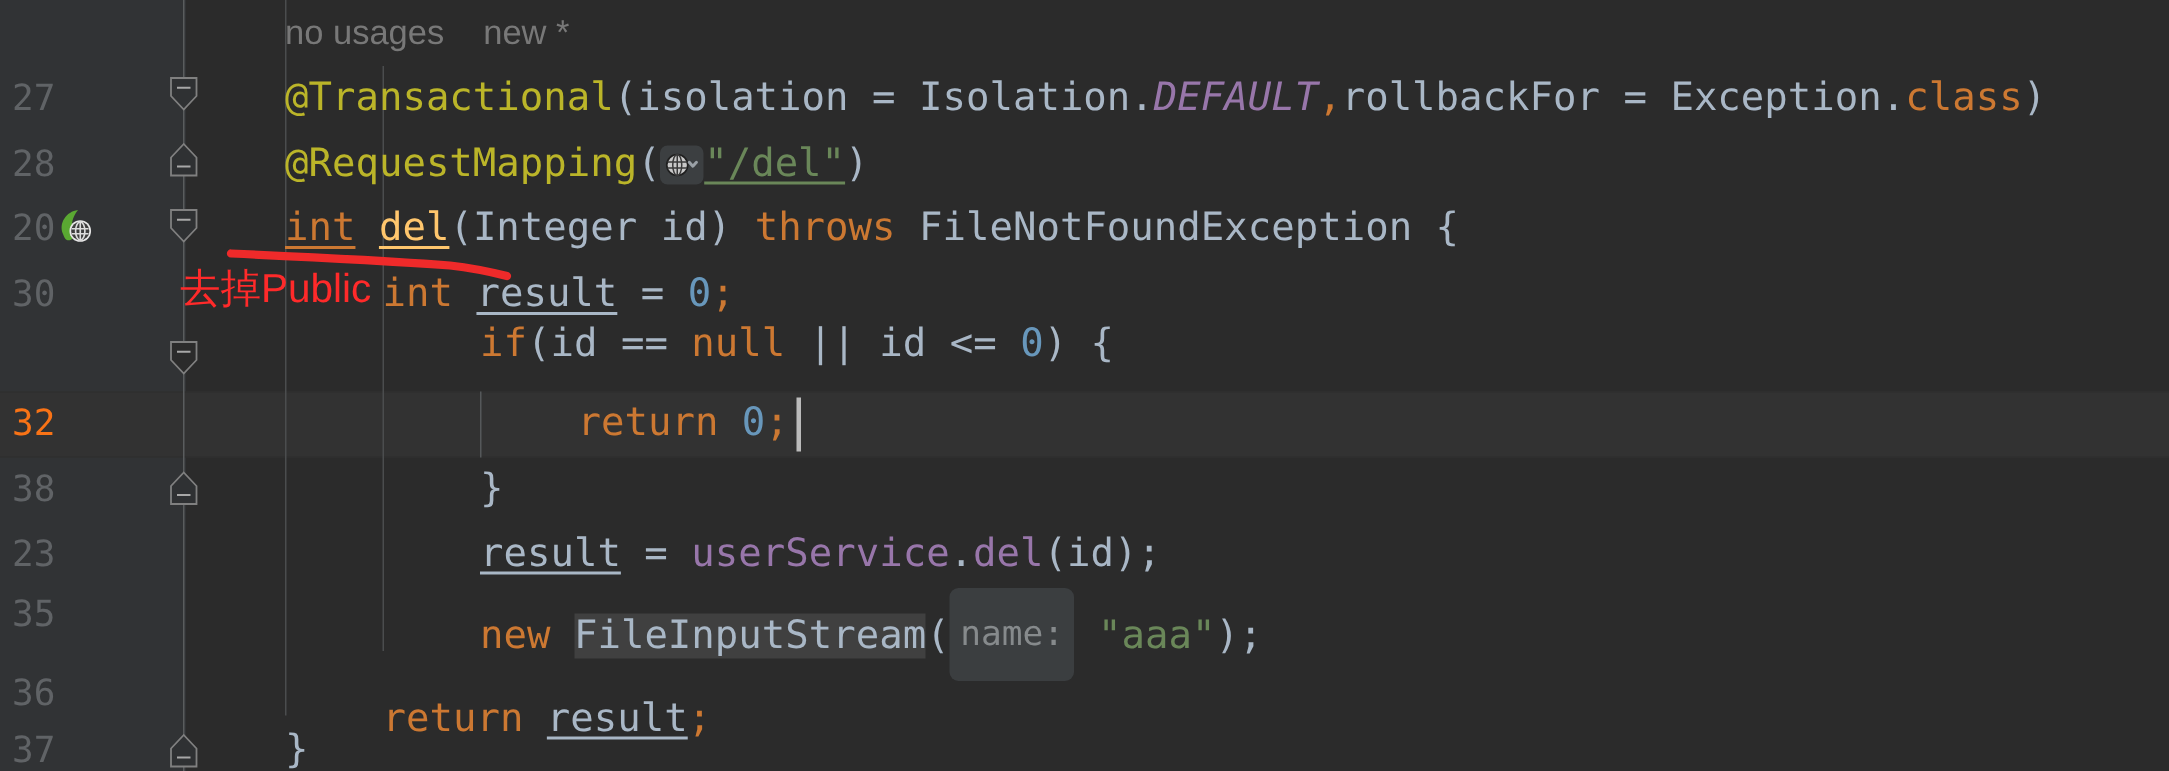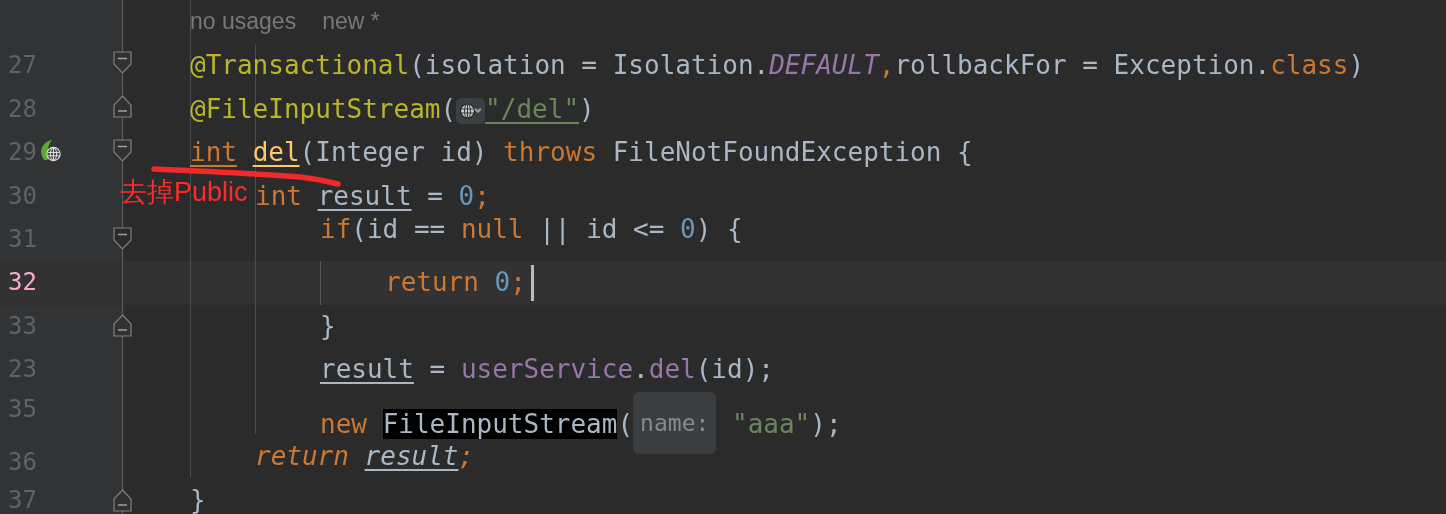--- a/index.html
+++ b/index.html
@@ -44,21 +44,21 @@
     width: 84px;
     text-align: left;
     left: 8px;
     font-family: "DejaVu Sans Mono", monospace;
     font-size: 24px;
     color: #606366;
     line-height: 43.5px;
     height: 43.5px;
     user-select: none;
   }
-  .lineno.active { color: #f9a8d4; }
+  .lineno.active { color: #f97316; }
 
   
   .spring-icon {
     position: absolute;
     left: 36px;
     width: 30px; height: 30px;
   }
 
   
   .foldline {
@@ -101,21 +101,21 @@
   .static   { color: #9876aa; font-style: italic; }
   .method   { color: #ffc66d; }
   .ident    { color: #a9b7c6; }
   .plain    { color: #a9b7c6; }
   .comma    { color: #cc7832; }
 
   .u-field  { text-decoration: underline; text-underline-offset: 4px; }
   .u-str    { text-decoration: underline; text-underline-offset: 4px; }
 
   .hl-ident {
-    background: #000000;
+    background: #404040;
   }
 
   
   .hintline {
     position: absolute;
     height: 43.5px; line-height: 43.5px;
     font-family: "Liberation Sans", sans-serif;
     font-size: 23px;
     color: #787878;
     white-space: pre;
@@ -209,46 +209,45 @@
   </div>
   <div class="foldmark" style="top:489px;">
     <svg width="19" height="26" viewBox="0 0 19 26">
       <path d="M9.5 1 L18 10 v12 H1 V10 z" fill="#2f3133" stroke="#808080" stroke-width="1.2"></path>
       <line x1="5" y1="16" x2="14" y2="16" stroke="#a8a8a8" stroke-width="1.4"></line>
     </svg>
   </div>
 
   <div class="lineno" style="top:44px;">27</div>
   <div class="lineno" style="top:88px;">28</div>
-  <div class="lineno" style="top:131px;">29</div>
+  <div class="lineno" style="top:131px;">20</div>
   <div class="lineno" style="top:175px;">30</div>
-  <div class="lineno" style="top:218px;">31</div>
   <div class="lineno active" style="top:261px;">32</div>
-  <div class="lineno" style="top:305px;">33</div>
+  <div class="lineno" style="top:305px;">38</div>
   <div class="lineno" style="top:348px;">23</div>
   <div class="lineno" style="top:388px;">35</div>
   <div class="lineno" style="top:441px;">36</div>
   <div class="lineno" style="top:479px;">37</div>
 
   <div class="spring-icon" style="top:136px;">
     <svg width="30" height="30" viewBox="0 0 30 30">
       <path d="M6 20 C3 13 8 5 16 4 C12 9 11 14 13 19 C14.5 22.5 11 25 8.5 24 C7.2 23.4 6.6 21.6 6 20 Z" fill="#5aa832"></path>
       <circle cx="17.5" cy="18" r="7.2" fill="#e8e8e8"></circle>
       <circle cx="17.5" cy="18" r="6.1" fill="#3d3d3d"></circle>
       <path d="M12 16.5 h11 M12 19.8 h11" stroke="#dcdcdc" stroke-width="1.1" fill="none"></path>
       <ellipse cx="17.5" cy="18" rx="3.1" ry="6.1" fill="none" stroke="#dcdcdc" stroke-width="1.1"></ellipse>
       <path d="M17.5 11.9 v12.2" stroke="#dcdcdc" stroke-width="1.1"></path>
     </svg>
   </div>
 
   <div class="hintline" style="left:190px; top:0px;"><span>no usages</span><span style="display:inline-block;width:26px;"></span><span>new *</span></div>
 
   <div class="code" style="left:190px; top:44px;"><span class="anno">@Transactional</span><span class="plain">(</span><span class="ident">isolation</span><span class="plain"> = </span><span class="ident">Isolation.</span><span class="static">DEFAULT</span><span class="comma">,</span><span class="ident">rollbackFor</span><span class="plain"> = </span><span class="ident">Exception.</span><span class="kw">class</span><span class="plain">)</span></div>
 
-  <div class="code" style="left:190px; top:88px;"><span class="anno">@FileInputStream</span><span class="plain">(</span><span class="globe-chip"><svg width="24" height="24" viewBox="0 0 24 24">
+  <div class="code" style="left:190px; top:88px;"><span class="anno">@RequestMapping</span><span class="plain">(</span><span class="globe-chip"><svg width="24" height="24" viewBox="0 0 24 24">
           <circle cx="9.5" cy="12" r="7" fill="#c8c8c8" stroke="#1f1f1f" stroke-width="1.1"></circle>
           <ellipse cx="9.5" cy="12" rx="3" ry="7" fill="none" stroke="#3a3a3a" stroke-width="1"></ellipse>
           <path d="M3 10 h13 M3 14 h13 M9.5 5 v14" stroke="#3a3a3a" stroke-width="1"></path>
           <path d="M17.5 10.2 l2.4 2.6 l2.4 -2.6" fill="none" stroke="#9aa0a6" stroke-width="2" stroke-linecap="round" stroke-linejoin="round"></path>
         </svg></span><span class="str u-str">"/del"</span><span class="plain">)</span></div>
 
   <div class="code" style="left:190px; top:131px;"><span class="kw u-field">int</span><span class="plain"> </span><span class="method u-field">del</span><span class="plain">(</span><span class="ident">Integer</span><span class="plain"> </span><span class="ident">id</span><span class="plain">)</span><span class="plain"> </span><span class="kw">throws</span><span class="plain"> </span><span class="ident">FileNotFoundException</span><span class="plain"> {</span></div>
 
   <div class="code" style="left:255px; top:175px;"><span class="kw">int</span><span class="plain"> </span><span class="ident u-field">result</span><span class="plain"> = </span><span class="num">0</span><span class="comma">;</span></div>
 
@@ -256,21 +255,21 @@
 
   <div class="code" style="left:385px; top:261px;"><span class="kw">return</span><span class="plain"> </span><span class="num">0</span><span class="comma">;</span></div>
   <div class="caret" style="left:531px; top:265px; height:36px;"></div>
 
   <div class="code" style="left:320px; top:305px;"><span class="plain">}</span></div>
 
   <div class="code" style="left:320px; top:348px;"><span class="ident u-field">result</span><span class="plain"> = </span><span class="field">userService</span><span class="plain">.</span><span class="field">del</span><span class="plain">(</span><span class="ident">id</span><span class="plain">);</span></div>
 
   <div class="code" style="left:320px; top:392px;"><span class="kw">new</span><span class="plain"> </span><span class="hl-ident">FileInputStream</span><span class="plain">(</span><span class="inlay">name:</span><span class="plain"> </span><span class="str">"aaa"</span><span class="plain">);</span></div>
 
-  <div class="code" style="left:255px; top:435px;font-style:italic;"><span class="kw">return</span><span class="plain"> </span><span class="ident u-field">result</span><span class="comma">;</span></div>
+  <div class="code" style="left:255px; top:458px;"><span class="kw">return</span><span class="plain"> </span><span class="ident u-field">result</span><span class="comma">;</span></div>
 
   <div class="code" style="left:190px; top:479px;"><span class="plain">}</span></div>
 
   <svg id="annot-line" width="1446" height="514" style="left:0;top:0;">
     <path d="M154 169 C200 171, 260 174, 300 177 C318 179, 330 182, 338 184" fill="none" stroke="#ef2a2a" stroke-width="5.5" stroke-linecap="round"></path>
   </svg>
 
   <div class="annot-text" style="left:120px; top:179px;">去掉Public</div>
 
 </div>

